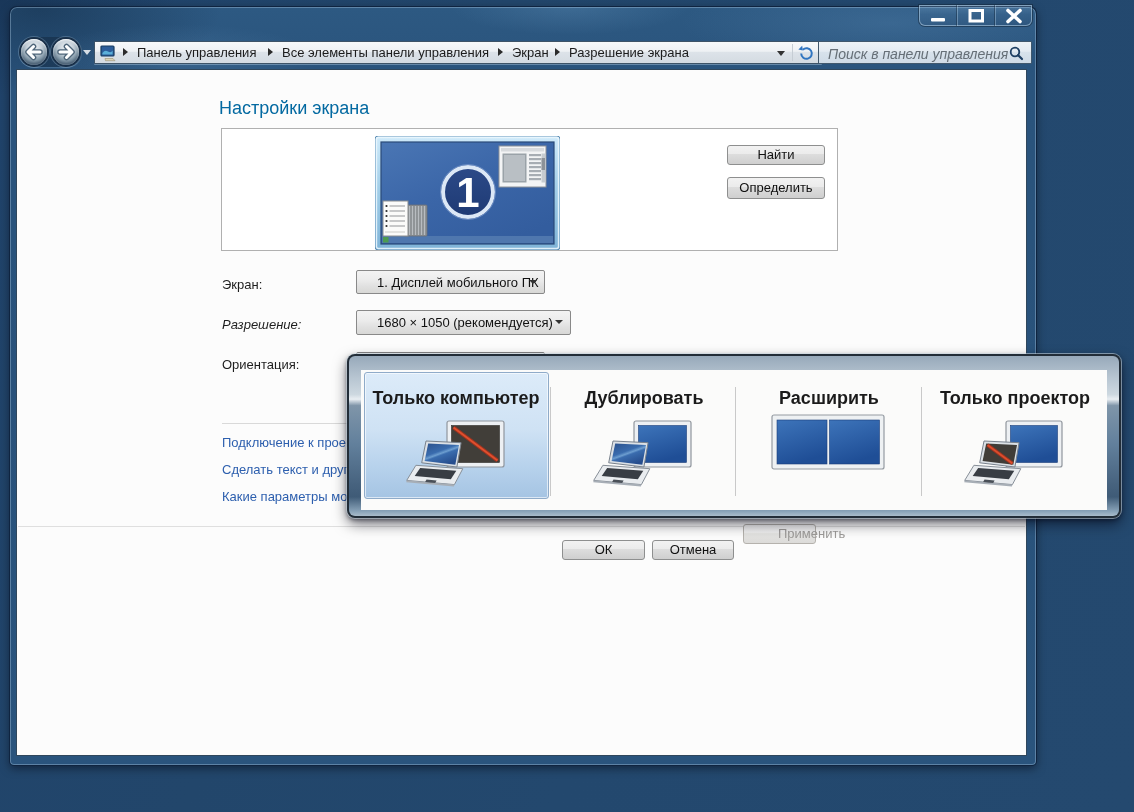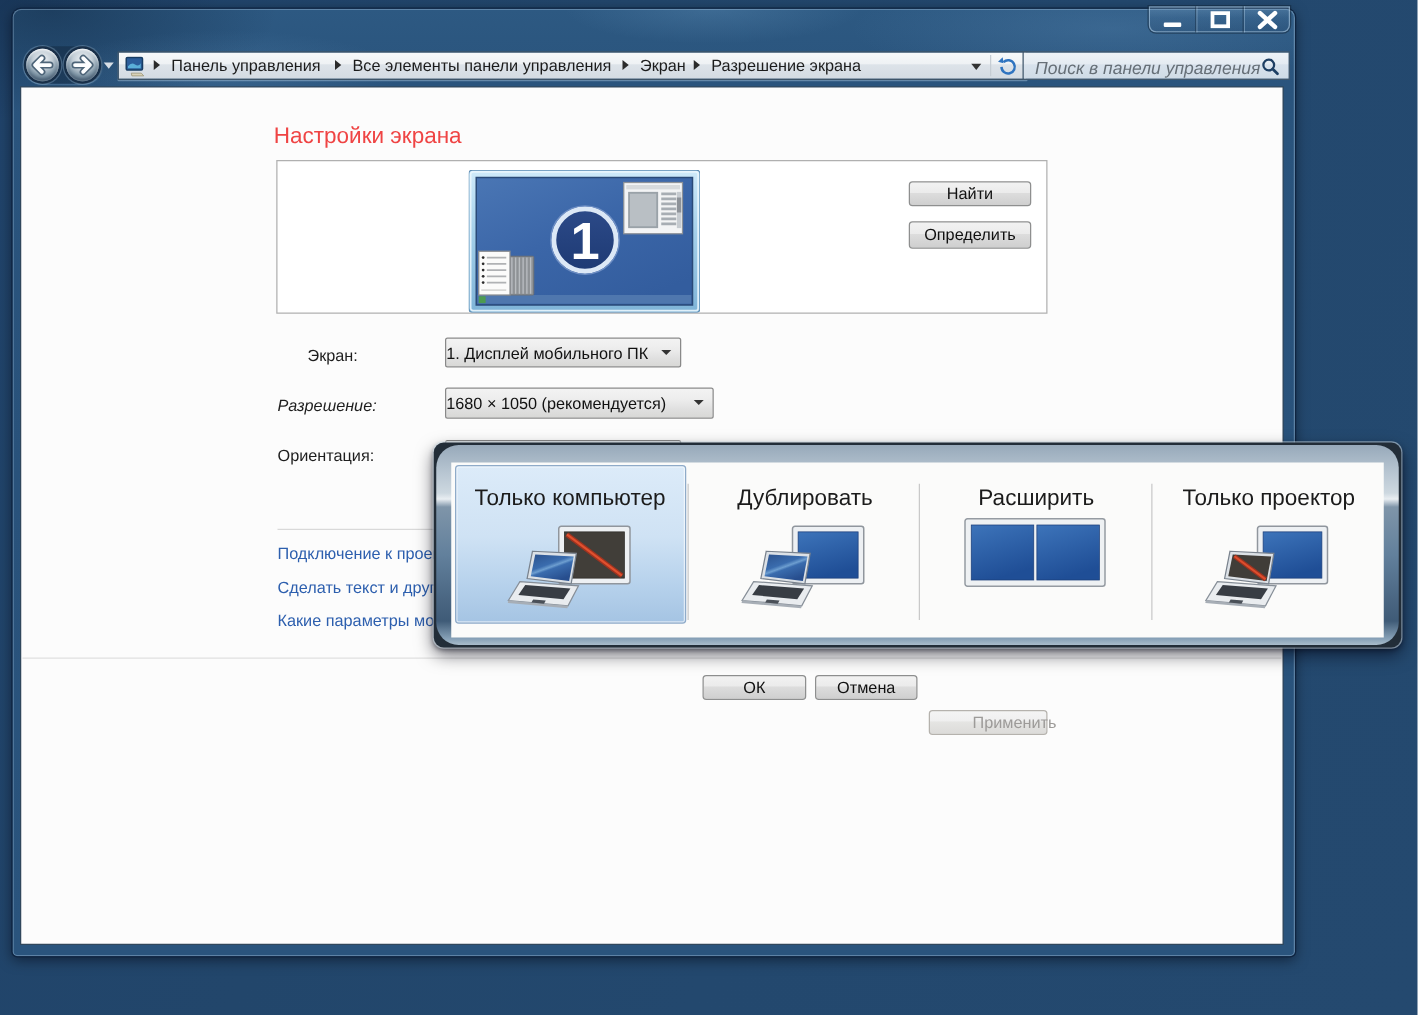--- a/index.html
+++ b/index.html
@@ -45,42 +45,43 @@
 #searchbox { position:absolute; left:808px; top:3px; width:214px; height:23px;
   border:1px solid #41586d; border-radius:1px;
   background: linear-gradient(180deg, #eef3f7 0%, #e4ebf2 45%, #d8e2ec 46%, #cfdbe6 100%);
   }
 #searchbox .ph { position:absolute; left:9px; top:4px; font-size:14px; font-style:italic; color:#666f77; }
 
 
 #client { position:absolute; left:7px; top:63px; width:1009px; height:685px; background:#fcfcfc;
   box-shadow: 0 0 0 1px #30475c; font-size:13px; color:#1e1e1e; }
 
-h1.head { position:absolute; left:202px; top:28px; font-size:18px; font-weight:normal; color:#ef4444; }
+h1.head { position:absolute; left:202px; top:28px; font-size:18px; font-weight:normal; color:#0369a1; }
 #prevbox { position:absolute; left:204px; top:58px; width:617px; height:123px; background:#fff; border:1px solid #b0b0b0; }
 .w7btn { position:absolute; border:1px solid #8e8f8f; border-radius:3px;
   background: linear-gradient(180deg, #f2f2f2 0%, #ebebeb 45%, #dddddd 46%, #cfcfcf 100%);
   font-size:13px; color:#111; text-align:center; font-family:"Liberation Sans",sans-serif; }
 .w7btn.dis { color:#9d9b99; border-color:#b5b2ad; background:linear-gradient(180deg,#f4f4f4,#efefef 45%,#e5e5e3 46%,#dcdbd9 100%); }
 .lbl { position:absolute; left:205px; }
 .combo { position:absolute; border:1px solid #898989; border-radius:2px;
   background: linear-gradient(180deg, #f3f3f3 0%, #ececec 40%, #e0e0e0 70%, #d8d8d6 100%);
   font-size:13px; color:#111; }
-.combo .tx { position:absolute; left:0; top:4px; white-space:nowrap; }
+.combo .tx { position:absolute; left:20px; top:4px; white-space:nowrap; }
 .combo .ar { position:absolute; right:7px; top:9px; width:0; height:0; border-top:4px solid #333; border-left:4px solid transparent; border-right:4px solid transparent; }
 .sep { position:absolute; height:1px; background:#d9d9d9; }
 a.lnk { position:absolute; left:205px; color:#2d5fae; font-size:13px; text-decoration:none; white-space:nowrap; }
 
 
 #wp { position:absolute; left:347px; top:354px; width:774px; height:164px; border-radius:8px;
   background:#222d38;
   box-shadow: 0 0 0 1px rgba(205,220,230,.55), 0 6px 14px rgba(0,0,15,.55), 0 2px 4px rgba(0,0,20,.45);
   padding:2px; }
-#wpglass { width:100%; height:100%; border-radius:18px; padding:14px 12px 6px 12px;
+#wpglass { width:100%; height:100%; border-radius:6px; padding:14px 12px 6px 12px;
   background: linear-gradient(180deg, #97a9ba 0%, #b8c6d2 14%, #cdd8e0 24%, #e9eef2 27%, #7f95a9 31%, #62809c 55%, #47637f 80%, #3f5b77 88%, #88a2b8 97%, #a9bccb 100%);
+  font-weight: bold;
 }
 #wpinner { width:100%; height:100%; background:#fbfbfa; position:relative; }
 .vsep { position:absolute; top:17px; bottom:14px; width:1px; background:#c9c9c9; }
 .wpcell-lab { position:absolute; top:18px; width:188px; text-align:center; font-size:18px; color:#1b1b1b; white-space:nowrap; }
 #wpsel { position:absolute; left:3px; top:2px; width:185px; height:127px; border-radius:3px;
   border:1px solid #8fabc9;
   background: linear-gradient(180deg, #dcebf9 0%, #cfe2f4 45%, #b7d2ec 75%, #a5c4e3 100%);
   box-shadow: inset 0 0 0 1px rgba(255,255,255,.6); }
 </style>
 </head>
@@ -228,42 +229,42 @@
           <line x1="14.5" y1="80" x2="30" y2="80"></line>
             <line x1="14.5" y1="85" x2="30" y2="85"></line>
           <line x1="14.5" y1="90" x2="30" y2="90"></line>
           <line x1="10" y1="96" x2="30" y2="96" stroke="#d8d8d6"></line>
         </g>
       </g>
     </svg>
     <div class="w7btn" style="left:710px; top:75px; width:98px; height:20px; line-height:18px;">Найти</div>
     <div class="w7btn" style="left:710px; top:107px; width:98px; height:22px; line-height:20px;">Определить</div>
 
-    <div class="lbl" style="top:207px;margin-left:24px;">Экран:</div>
+    <div class="lbl" style="top:207px;">Экран:</div>
     <div class="combo" style="left:339px; top:200px; width:189px; height:24px;">
         <span class="tx">1. Дисплей мобильного ПК</span>
         <span class="ar"></span>
       </div>
     <div class="lbl" style="top:247px;font-style:italic;">Разрешение:</div>
     <div class="combo" style="left:339px; top:240px; width:215px; height:25px;">
         <span class="tx">1680 × 1050 (рекомендуется)</span>
         <span class="ar"></span>
       </div>
     <div class="lbl" style="top:287px;">Ориентация:</div>
     <div class="combo" style="left:339px; top:282px; width:189px; height:24px;"></div>
 
     <div class="sep" style="left:205px; top:353px; width:340px;"></div>
     <a class="lnk" style="top:365px;">Подключение к проектору</a>
     <a class="lnk" style="top:392px;">Сделать текст и другие элементы больше или меньше</a>
     <a class="lnk" style="top:419px;">Какие параметры монитора следует выбрать?</a>
 
     <div class="sep" style="left:1px; top:456px; width:1007px; background:#dfdfdf;"></div>
     <div class="w7btn" style="left:545px; top:470px; width:83px; height:20px; line-height:18px;">ОК</div>
     <div class="w7btn" style="left:635px; top:470px; width:82px; height:20px; line-height:18px;">Отмена</div>
-    <div class="w7btn dis" style="left:726px; top:498px; width:95px; height:20px; line-height:18px;padding-left:34px;">Применить</div>
+    <div class="w7btn dis" style="left:726px; top:454px; width:73px; height:20px; line-height:18px;padding-left:34px;">Применить</div>
   </div>
 </div>
 
 <div id="wp">
   <div id="wpglass">
     <div id="wpinner">
       <div id="wpsel"></div>
       <div class="vsep" style="left:189px;"></div>
       <div class="vsep" style="left:374px;"></div>
       <div class="vsep" style="left:560px;"></div>

